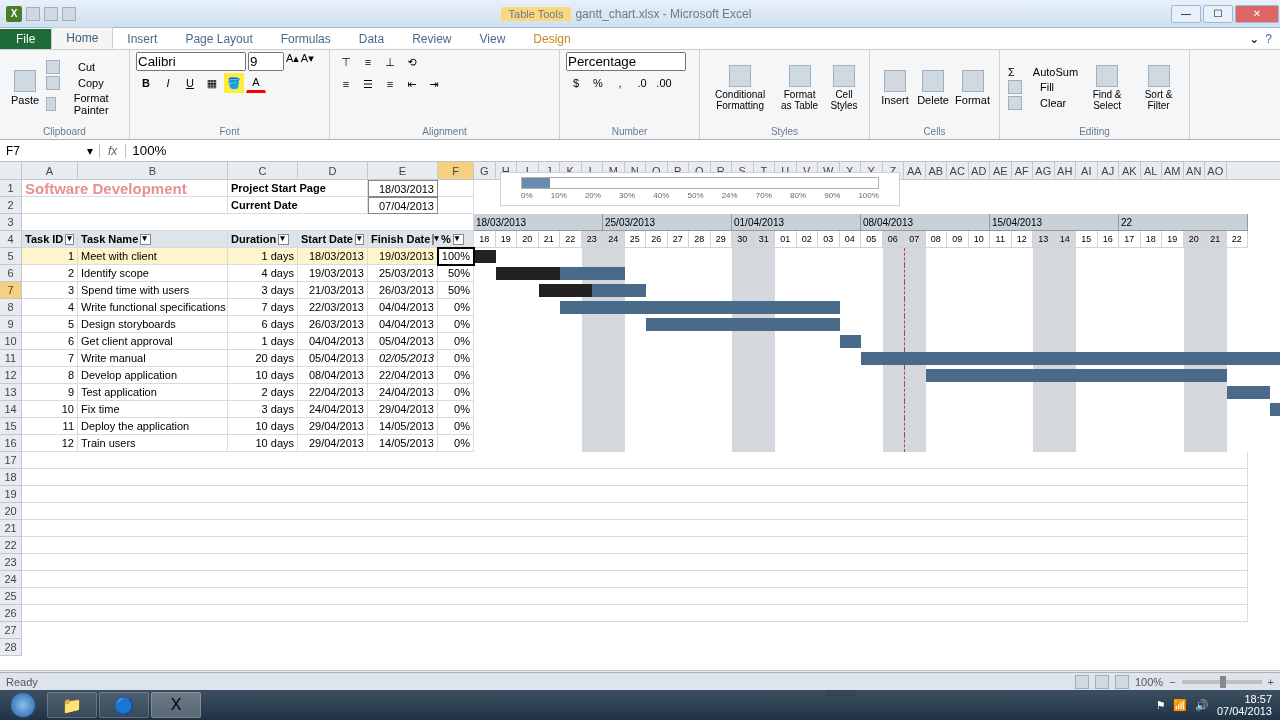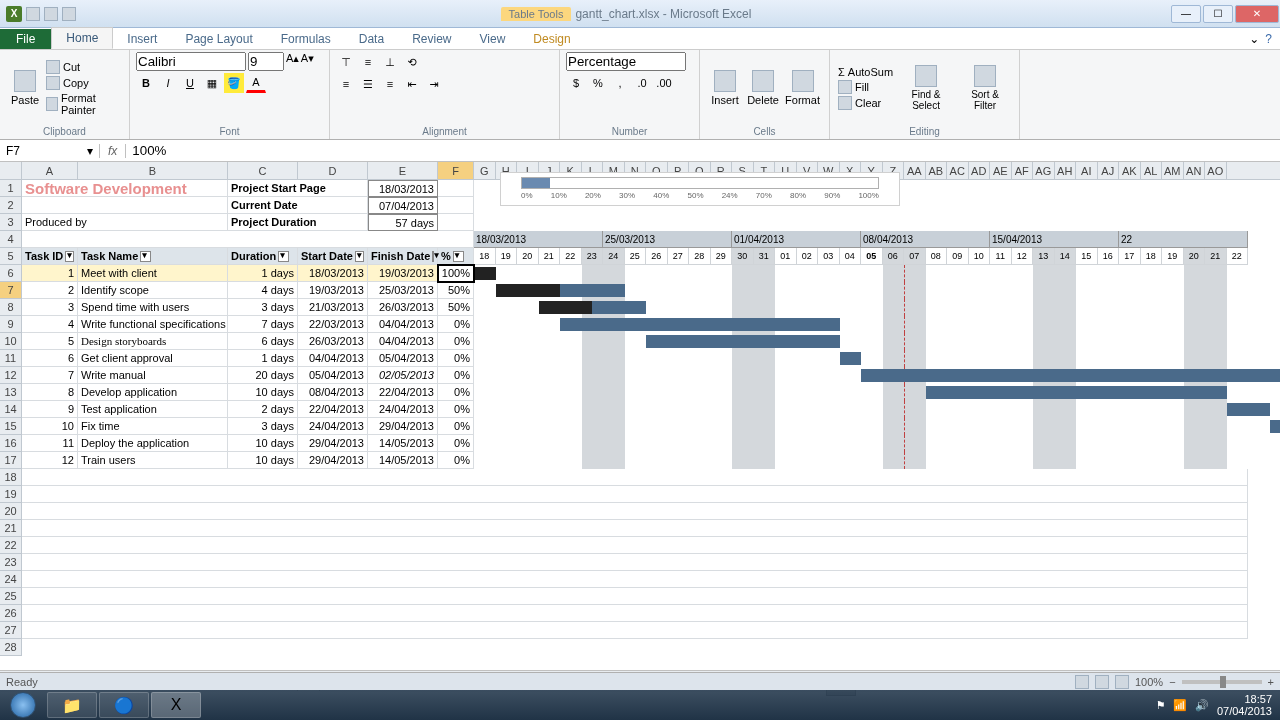--- a/index.html
+++ b/index.html
@@ -24,21 +24,21 @@
 .ribbontabs .help { margin-left:auto; padding:3px 8px; display:flex;gap:6px;}
 
 
 .ribbon { height: 90px; background: #f5f6f7; border-bottom: 1px solid #b0b0b0; display: flex; font-size: 11px; }
 .rgroup { border-right: 1px solid #d0d0d0; padding: 2px 6px; display: flex; flex-direction: column; justify-content: space-between; }
 .rgroup .glabel { text-align: center; color: #6a7a8a; font-size: 10px; padding-top:2px;}
 .rgroup .gbody { flex:1; display:flex; }
 .bigbtn { display:flex;flex-direction:column;align-items:center;justify-content:center;padding:2px 4px;min-width:38px;cursor:pointer;}
 .bigbtn .bicon { width:22px;height:22px;background:#d0d8e0;border:1px solid #a0b0c0;margin-bottom:2px;}
 .smallrow { display:flex;flex-direction:column;gap:2px;padding:2px;justify-content:center;}
-.smallrow > div { display:flex;align-items:center;gap:3px;cursor:pointer;}
+.smallrow > div { display:flex;align-items:center;gap:18px;cursor:pointer;}
 .sicon { width:14px;height:14px;background:#d0d8e0;border:1px solid #a0b0c0;display:inline-block;}
 .btnrow { display:flex;gap:2px;}
 .btnrow .tb { width:20px;height:20px;border:1px solid transparent;display:flex;align-items:center;justify-content:center;font-size:11px;cursor:pointer;}
 
 
 .formulabar { height: 22px; border-bottom: 1px solid #c0c0c0; display: flex; align-items: center; font-size: 12px; background:#fff;}
 .namebox { width: 100px; border-right: 1px solid #c0c0c0; padding: 0 6px; display:flex;align-items:center;justify-content:space-between;}
 .fxlabel { padding: 0 8px; font-style: italic; color:#666;border-right:1px solid #c0c0c0;}
 .formulainput { flex:1; padding: 0 6px; border:none;outline:none;}
 
@@ -213,20 +213,37 @@
       <input class="rfont" style="width: 120px;" value="Percentage">
       <div class="btnrow">
           <div class="tb">$</div>
           <div class="tb">%</div>
           <div class="tb">,</div>
           <div class="tb">.0</div>
           <div class="tb">.00</div>
         </div>
     </div>
     <div class="glabel">Number</div>
+  </div>
+  <div class="rgroup" style="width:170px;">
+    <div class="gbody">
+      <div class="bigbtn">
+          <div class="bicon"></div>
+          <span style="font-size:10px;text-align:center;">Conditional Formatting</span>
+        </div>
+      <div class="bigbtn">
+          <div class="bicon"></div>
+          <span style="font-size:10px;text-align:center;">Format as Table</span>
+        </div>
+      <div class="bigbtn">
+          <div class="bicon"></div>
+          <span style="font-size:10px;text-align:center;">Cell Styles</span>
+        </div>
+    </div>
+    <div class="glabel">Styles</div>
   </div>
   <div class="rgroup" style="width:130px;">
     <div class="gbody">
       <div class="bigbtn">
           <div class="bicon"></div>
           <span>Insert</span>
         </div>
       <div class="bigbtn">
           <div class="bicon"></div>
           <span>Delete</span>
@@ -360,27 +377,20 @@
         <div style="width: 774px; height: 17px;"></div>
       </div>
       <div class="crow">
         <div class="cell " style="width: 206px;"></div>
         <div class="cell " style="width: 140px; font-weight: 600;">Current Date</div>
         <div class="cell r info-border" style="width: 70px;">07/04/2013</div>
         <div class="cell " style="width: 36px;"></div>
         <div style="width: 774px; height: 17px;"></div>
       </div>
       <div class="crow">
-        <div class="cell " style="width: 206px;">Produced by</div>
-        <div class="cell " style="width: 140px; font-weight: 600;">Project Duration</div>
-        <div class="cell r info-border" style="width: 70px;">57 days</div>
-        <div class="cell " style="width: 36px;"></div>
-        <div style="width: 774px; height: 17px;"></div>
-      </div>
-      <div class="crow">
         <div class="cell " style="width: 452px;"></div>
         <div class="gantt-timeline-hdr" style="width: 774px;">
           <div class="wk" style="width: 150.5px;">18/03/2013</div>
           <div class="wk" style="width: 150.5px;">25/03/2013</div>
           <div class="wk" style="width: 150.5px;">01/04/2013</div>
           <div class="wk" style="width: 150.5px;">08/04/2013</div>
           <div class="wk" style="width: 150.5px;">15/04/2013</div>
           <div class="wk" style="width: 150.5px;">22</div>
         </div>
       </div>
@@ -403,21 +413,21 @@
           <div class="day" style="width: 21.5px;">26</div>
           <div class="day" style="width: 21.5px;">27</div>
           <div class="day" style="width: 21.5px;">28</div>
           <div class="day" style="width: 21.5px;">29</div>
           <div class="day we" style="width: 21.5px;">30</div>
           <div class="day we" style="width: 21.5px;">31</div>
           <div class="day" style="width: 21.5px;">01</div>
           <div class="day" style="width: 21.5px;">02</div>
           <div class="day" style="width: 21.5px;">03</div>
           <div class="day" style="width: 21.5px;">04</div>
-          <div class="day" style="width: 21.5px; font-weight: bold;">05</div>
+          <div class="day" style="width: 21.5px;">05</div>
           <div class="day we" style="width: 21.5px;">06</div>
           <div class="day we" style="width: 21.5px;">07</div>
           <div class="day" style="width: 21.5px;">08</div>
           <div class="day" style="width: 21.5px;">09</div>
           <div class="day" style="width: 21.5px;">10</div>
           <div class="day" style="width: 21.5px;">11</div>
           <div class="day" style="width: 21.5px;">12</div>
           <div class="day we" style="width: 21.5px;">13</div>
           <div class="day we" style="width: 21.5px;">14</div>
           <div class="day" style="width: 21.5px;">15</div>
@@ -516,21 +526,21 @@
           <div class="gantt-bg-col" style="left: 559px; width: 21.5px;"></div>
           <div class="gantt-bg-col" style="left: 580.5px; width: 21.5px;"></div>
           <div class="gantt-bg-col" style="left: 709.5px; width: 21.5px;"></div>
           <div class="gantt-bg-col" style="left: 731px; width: 21.5px;"></div>
           <div class="today-line" style="left: 430px;"></div>
           <div class="bar" style="left: 86px; width: 279.5px;"></div>
         </div>
       </div>
       <div class="crow">
         <div class="cell r" style="width: 56px;">5</div>
-        <div class="cell " style="width: 150px; font-family: Liberation Serif, serif;">Design storyboards</div>
+        <div class="cell " style="width: 150px;">Design storyboards</div>
         <div class="cell r" style="width: 70px;">6 days</div>
         <div class="cell r" style="width: 70px;">26/03/2013</div>
         <div class="cell r" style="width: 70px;">04/04/2013</div>
         <div class="cell r" style="width: 36px;">0%</div>
         <div class="gantt-row" style="width: 774px;">
           <div class="gantt-bg-col" style="left: 107.5px; width: 21.5px;"></div>
           <div class="gantt-bg-col" style="left: 129px; width: 21.5px;"></div>
           <div class="gantt-bg-col" style="left: 258px; width: 21.5px;"></div>
           <div class="gantt-bg-col" style="left: 279.5px; width: 21.5px;"></div>
           <div class="gantt-bg-col" style="left: 408.5px; width: 21.5px;"></div>

